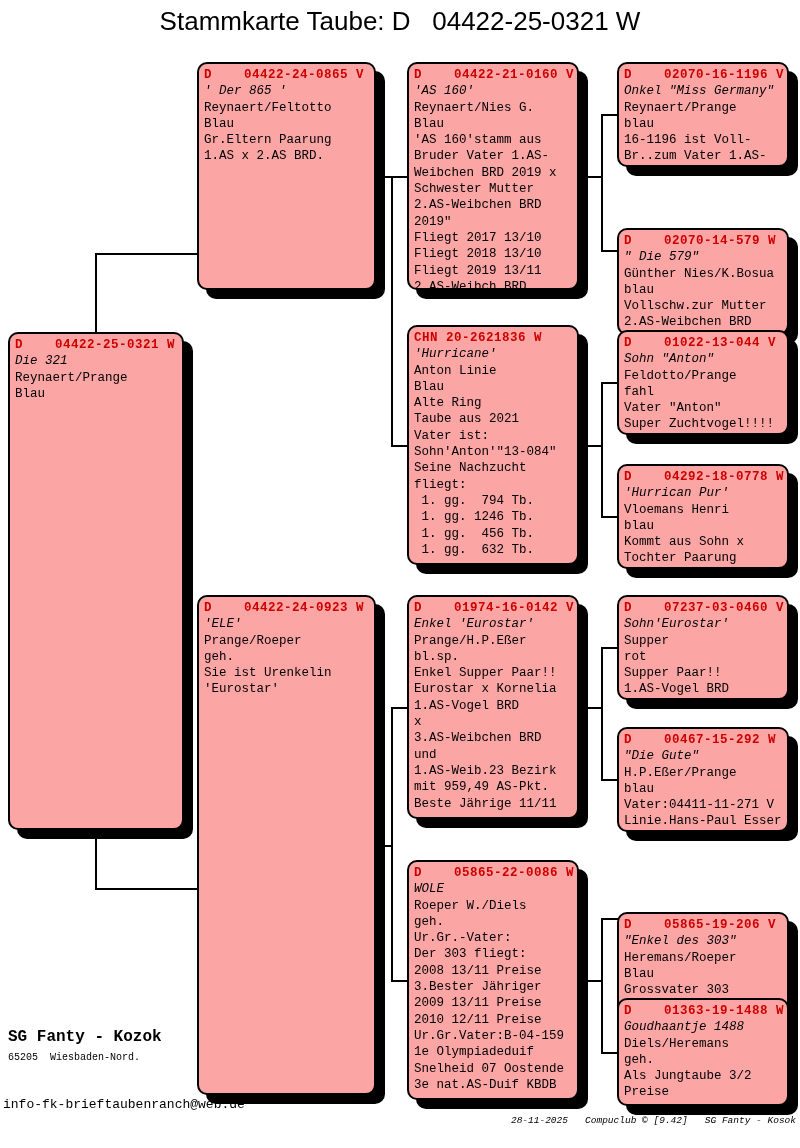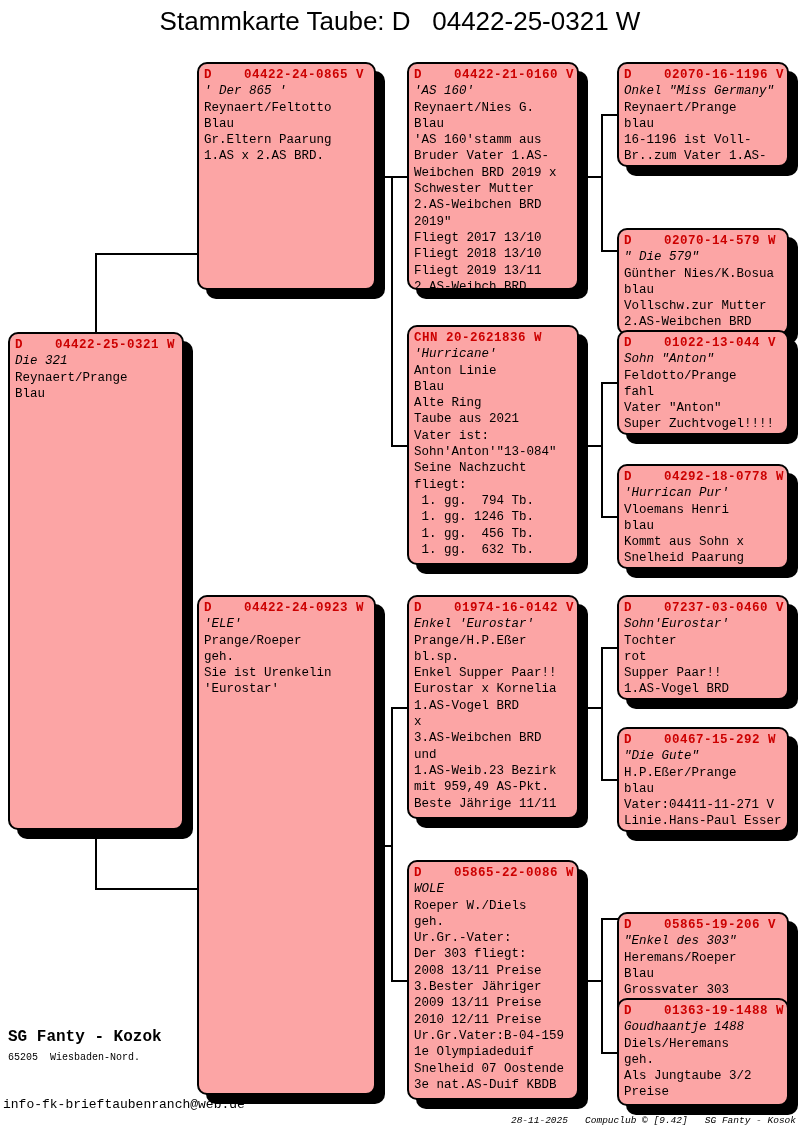--- a/index.html
+++ b/index.html
@@ -58,22 +58,22 @@
       <div class="pbox" style="left: 8px; top: 332px; width: 176px; height: 498px;"><div class="ring">D    04422-25-0321 W</div><div class="pname">Die 321</div><div class="pbreeder">Reynaert/Prange</div><div class="pinfo">Blau</div></div>
       <div class="pbox" style="left: 197px; top: 62px; width: 179px; height: 228px;"><div class="ring">D    04422-24-0865 V</div><div class="pname">' Der 865 '</div><div class="pbreeder">Reynaert/Feltotto</div><div class="pinfo">Blau</div><div class="pinfo">Gr.Eltern Paarung</div><div class="pinfo">1.AS x 2.AS BRD.</div></div>
       <div class="pbox" style="left: 197px; top: 595px; width: 179px; height: 500px;"><div class="ring">D    04422-24-0923 W</div><div class="pname">'ELE'</div><div class="pbreeder">Prange/Roeper</div><div class="pinfo">geh.</div><div class="pinfo">Sie ist Urenkelin</div><div class="pinfo">'Eurostar'</div></div>
       <div class="pbox" style="left: 407px; top: 62px; width: 172px; height: 228px;"><div class="ring">D    04422-21-0160 V</div><div class="pname">'AS 160'</div><div class="pbreeder">Reynaert/Nies G.</div><div class="pinfo">Blau</div><div class="pinfo">'AS 160'stamm aus</div><div class="pinfo">Bruder Vater 1.AS-</div><div class="pinfo">Weibchen BRD 2019 x</div><div class="pinfo">Schwester Mutter</div><div class="pinfo">2.AS-Weibchen BRD</div><div class="pinfo">2019"</div><div class="pinfo">Fliegt 2017 13/10</div><div class="pinfo">Fliegt 2018 13/10</div><div class="pinfo">Fliegt 2019 13/11</div><div class="pinfo">2.AS-Weibch.BRD</div></div>
       <div class="pbox" style="left: 407px; top: 325px; width: 172px; height: 240px;"><div class="ring">CHN 20-2621836 W</div><div class="pname">'Hurricane'</div><div class="pbreeder">Anton Linie</div><div class="pinfo">Blau</div><div class="pinfo">Alte Ring</div><div class="pinfo">Taube aus 2021</div><div class="pinfo">Vater ist:</div><div class="pinfo">Sohn'Anton'"13-084"</div><div class="pinfo">Seine Nachzucht</div><div class="pinfo">fliegt:</div><div class="pinfo"> 1. gg.  794 Tb.</div><div class="pinfo"> 1. gg. 1246 Tb.</div><div class="pinfo"> 1. gg.  456 Tb.</div><div class="pinfo"> 1. gg.  632 Tb.</div></div>
       <div class="pbox" style="left: 407px; top: 595px; width: 172px; height: 224px;"><div class="ring">D    01974-16-0142 V</div><div class="pname">Enkel 'Eurostar'</div><div class="pbreeder">Prange/H.P.Eßer</div><div class="pinfo">bl.sp.</div><div class="pinfo">Enkel Supper Paar!!</div><div class="pinfo">Eurostar x Kornelia</div><div class="pinfo">1.AS-Vogel BRD</div><div class="pinfo">x</div><div class="pinfo">3.AS-Weibchen BRD</div><div class="pinfo">und</div><div class="pinfo">1.AS-Weib.23 Bezirk</div><div class="pinfo">mit 959,49 AS-Pkt.</div><div class="pinfo">Beste Jährige 11/11</div></div>
       <div class="pbox" style="left: 407px; top: 860px; width: 172px; height: 240px;"><div class="ring">D    05865-22-0086 W</div><div class="pname">WOLE</div><div class="pbreeder">Roeper W./Diels</div><div class="pinfo">geh.</div><div class="pinfo">Ur.Gr.-Vater:</div><div class="pinfo">Der 303 fliegt:</div><div class="pinfo">2008 13/11 Preise</div><div class="pinfo">3.Bester Jähriger</div><div class="pinfo">2009 13/11 Preise</div><div class="pinfo">2010 12/11 Preise</div><div class="pinfo">Ur.Gr.Vater:B-04-159</div><div class="pinfo">1e Olympiadeduif</div><div class="pinfo">Snelheid 07 Oostende</div><div class="pinfo">3e nat.AS-Duif KBDB</div></div>
       <div class="pbox" style="left: 617px; top: 62px; width: 172px; height: 105px;"><div class="ring">D    02070-16-1196 V</div><div class="pname">Onkel "Miss Germany"</div><div class="pbreeder">Reynaert/Prange</div><div class="pinfo">blau</div><div class="pinfo">16-1196 ist Voll-</div><div class="pinfo">Br..zum Vater 1.AS-</div></div>
       <div class="pbox" style="left: 617px; top: 197px; width: 172px; height: 107px; margin-top: 31px;"><div class="ring">D    02070-14-579 W</div><div class="pname">" Die 579"</div><div class="pbreeder">Günther Nies/K.Bosua</div><div class="pinfo">blau</div><div class="pinfo">Vollschw.zur Mutter</div><div class="pinfo">2.AS-Weibchen BRD</div></div>
       <div class="pbox" style="left: 617px; top: 330px; width: 172px; height: 105px;"><div class="ring">D    01022-13-044 V</div><div class="pname">Sohn "Anton"</div><div class="pbreeder">Feldotto/Prange</div><div class="pinfo">fahl</div><div class="pinfo">Vater "Anton"</div><div class="pinfo">Super Zuchtvogel!!!!</div></div>
-      <div class="pbox" style="left: 617px; top: 464px; width: 172px; height: 105px;"><div class="ring">D    04292-18-0778 W</div><div class="pname">'Hurrican Pur'</div><div class="pbreeder">Vloemans Henri</div><div class="pinfo">blau</div><div class="pinfo">Kommt aus Sohn x</div><div class="pinfo">Snelheid Paarung</div></div>
-      <div class="pbox" style="left: 617px; top: 595px; width: 172px; height: 105px;"><div class="ring">D    07237-03-0460 V</div><div class="pname">Sohn'Eurostar'</div><div class="pbreeder">Tochter</div><div class="pinfo">rot</div><div class="pinfo">Supper Paar!!</div><div class="pinfo">1.AS-Vogel BRD</div></div>
+      <div class="pbox" style="left: 617px; top: 464px; width: 172px; height: 105px;"><div class="ring">D    04292-18-0778 W</div><div class="pname">'Hurrican Pur'</div><div class="pbreeder">Vloemans Henri</div><div class="pinfo">blau</div><div class="pinfo">Kommt aus Sohn x</div><div class="pinfo">Tochter Paarung</div></div>
+      <div class="pbox" style="left: 617px; top: 595px; width: 172px; height: 105px;"><div class="ring">D    07237-03-0460 V</div><div class="pname">Sohn'Eurostar'</div><div class="pbreeder">Supper</div><div class="pinfo">rot</div><div class="pinfo">Supper Paar!!</div><div class="pinfo">1.AS-Vogel BRD</div></div>
       <div class="pbox" style="left: 617px; top: 727px; width: 172px; height: 105px;"><div class="ring">D    00467-15-292 W</div><div class="pname">"Die Gute"</div><div class="pbreeder">H.P.Eßer/Prange</div><div class="pinfo">blau</div><div class="pinfo">Vater:04411-11-271 V</div><div class="pinfo">Linie.Hans-Paul Esser</div></div>
       <div class="pbox" style="left: 617px; top: 912px; width: 172px; height: 108px;"><div class="ring">D    05865-19-206 V</div><div class="pname">"Enkel des 303"</div><div class="pbreeder">Heremans/Roeper</div><div class="pinfo">Blau</div><div class="pinfo">Grossvater 303</div><div class="pinfo">Zuchtas</div></div>
       <div class="pbox" style="left: 617px; top: 998px; width: 172px; height: 108px;"><div class="ring">D    01363-19-1488 W</div><div class="pname">Goudhaantje 1488</div><div class="pbreeder">Diels/Heremans</div><div class="pinfo">geh.</div><div class="pinfo">Als Jungtaube 3/2</div><div class="pinfo">Preise</div></div>
     </div>
   <div class="owner">SG Fanty - Kozok</div>
   <div class="address">65205  Wiesbaden-Nord.</div>
   <div class="email">info-fk-brieftaubenranch@web.de</div>
   <div class="printinfo">28-11-2025   Compuclub © [9.42]   SG Fanty - Kosok</div>
 </div>
 

